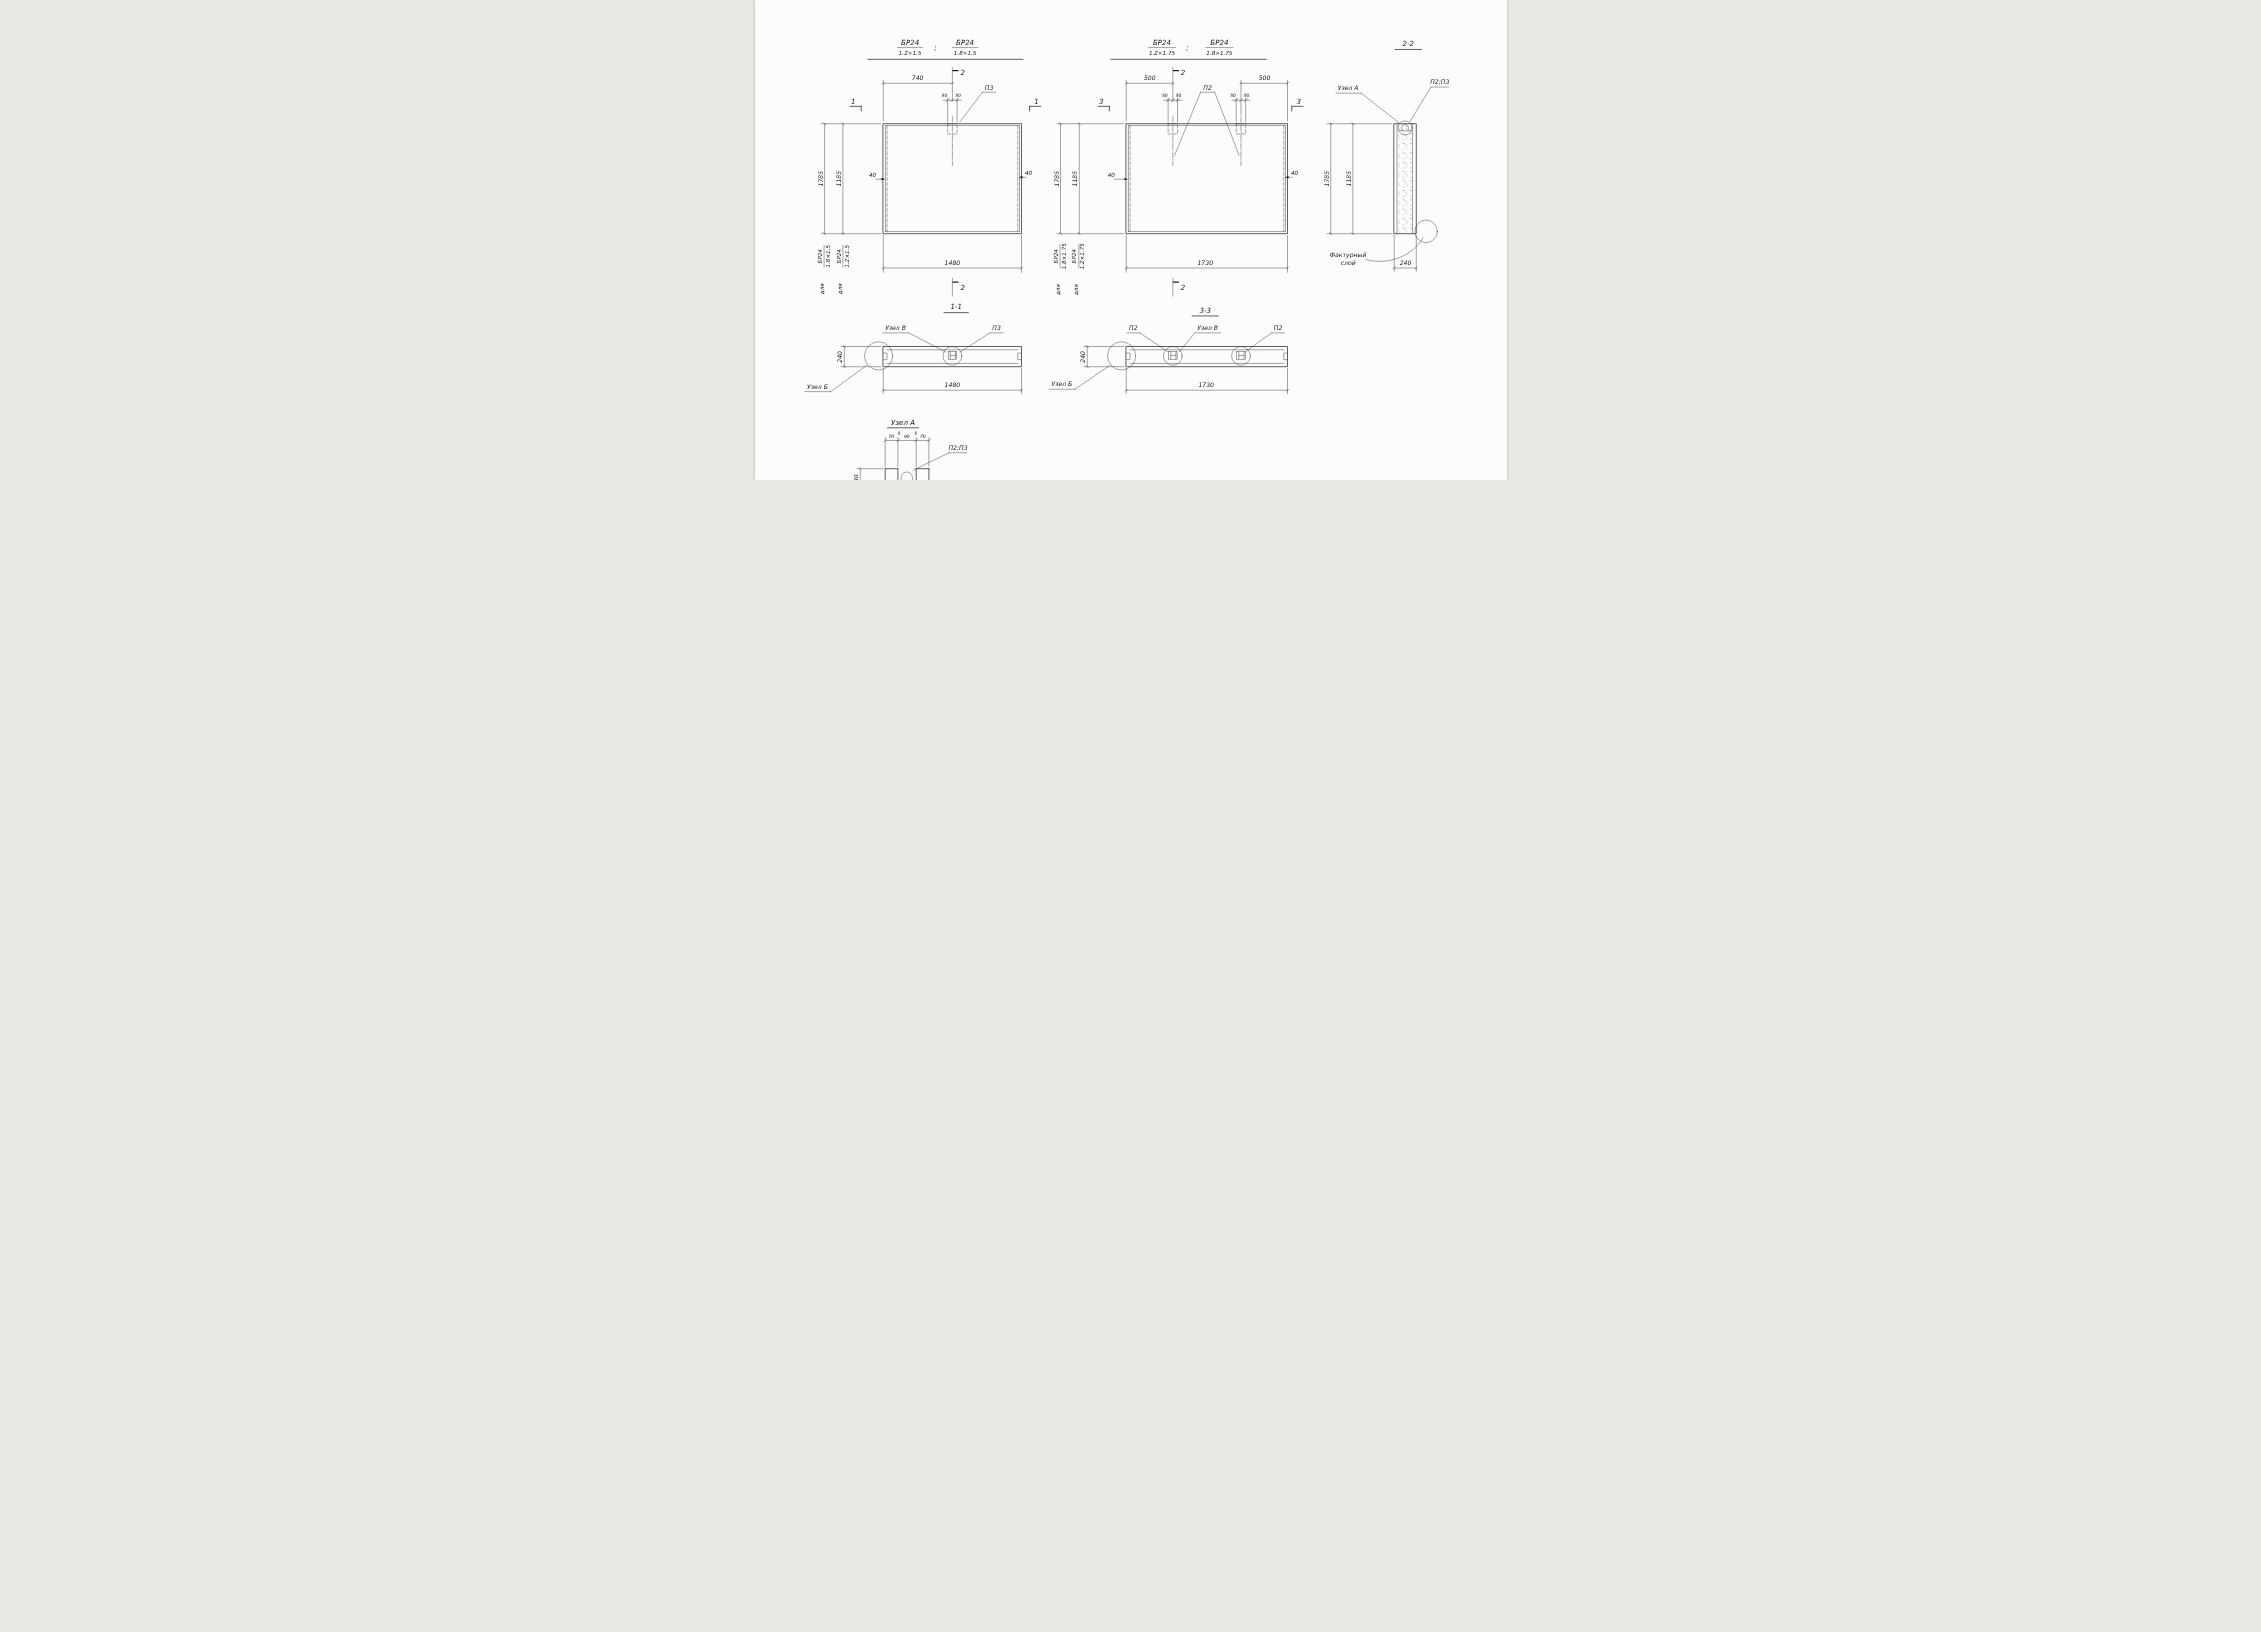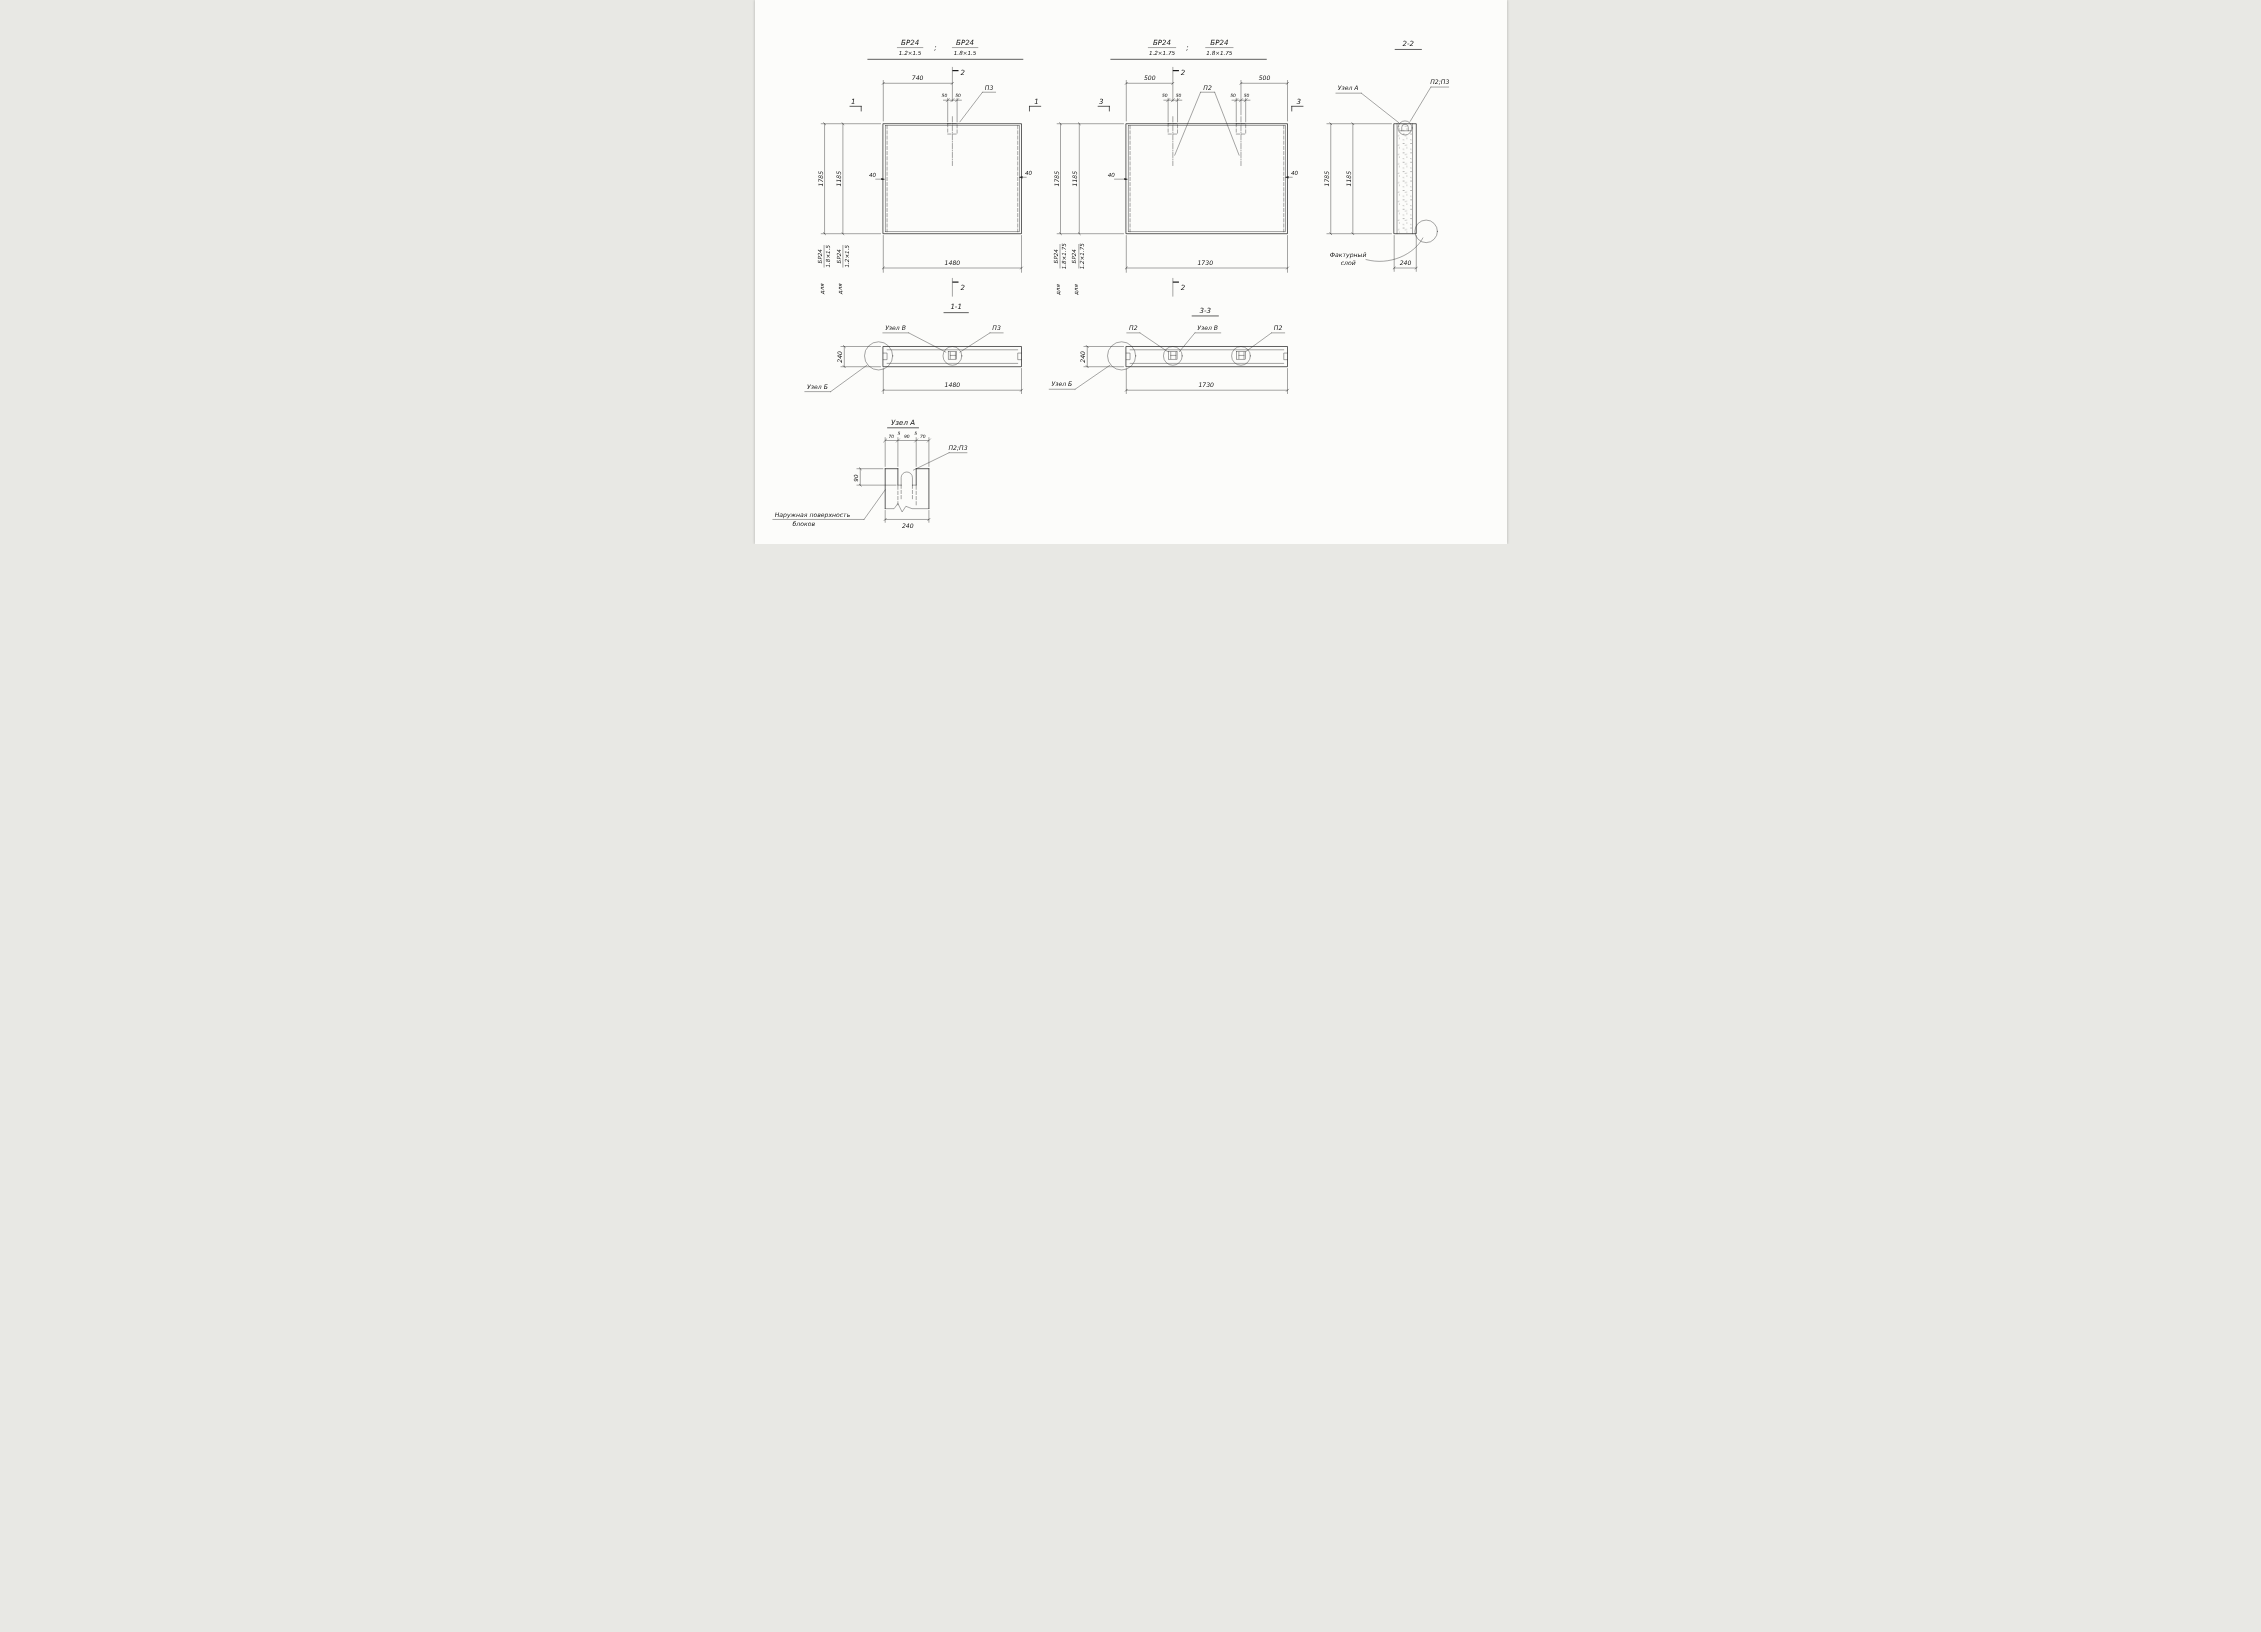--- a/index.html
+++ b/index.html
@@ -1,16 +1,16 @@
 <!DOCTYPE html>
 <html style="font-size:7.5px"><head>
 <meta charset="utf-8">
 <style>
   html,body{margin:0;padding:0;background:#e8e8e4;}
-  .sheet{position:relative;width:752px;height:544px;margin:0 auto;background:#fcfcfa;
+  .sheet{position:relative;width:752px;height:480px;margin:0 auto;background:#fcfcfa;
          font-family:"DejaVu Sans",sans-serif;box-shadow:0 0 2.8px rgba(0,0,0,.25);}
   svg{position:absolute;left:0;top:0;}
   .ln{stroke:#1c1c1c;stroke-width:1.5;fill:none;stroke-linecap:round;stroke-linejoin:round;}
   .thin{stroke:#2b2b2b;stroke-width:0.9;fill:none;stroke-linecap:round;}
   .dim{stroke:#2b2b2b;stroke-width:0.9;fill:none;}
   .dash{stroke-dasharray:7,4;}
   .dashdot{stroke-dasharray:11,3,2,3;}
   text{fill:#141414;font-style:italic;font-size:13px;font-family:"DejaVu Sans",sans-serif;}
   .anc{text-anchor:middle;}
   .t-title{font-size:15px;}

